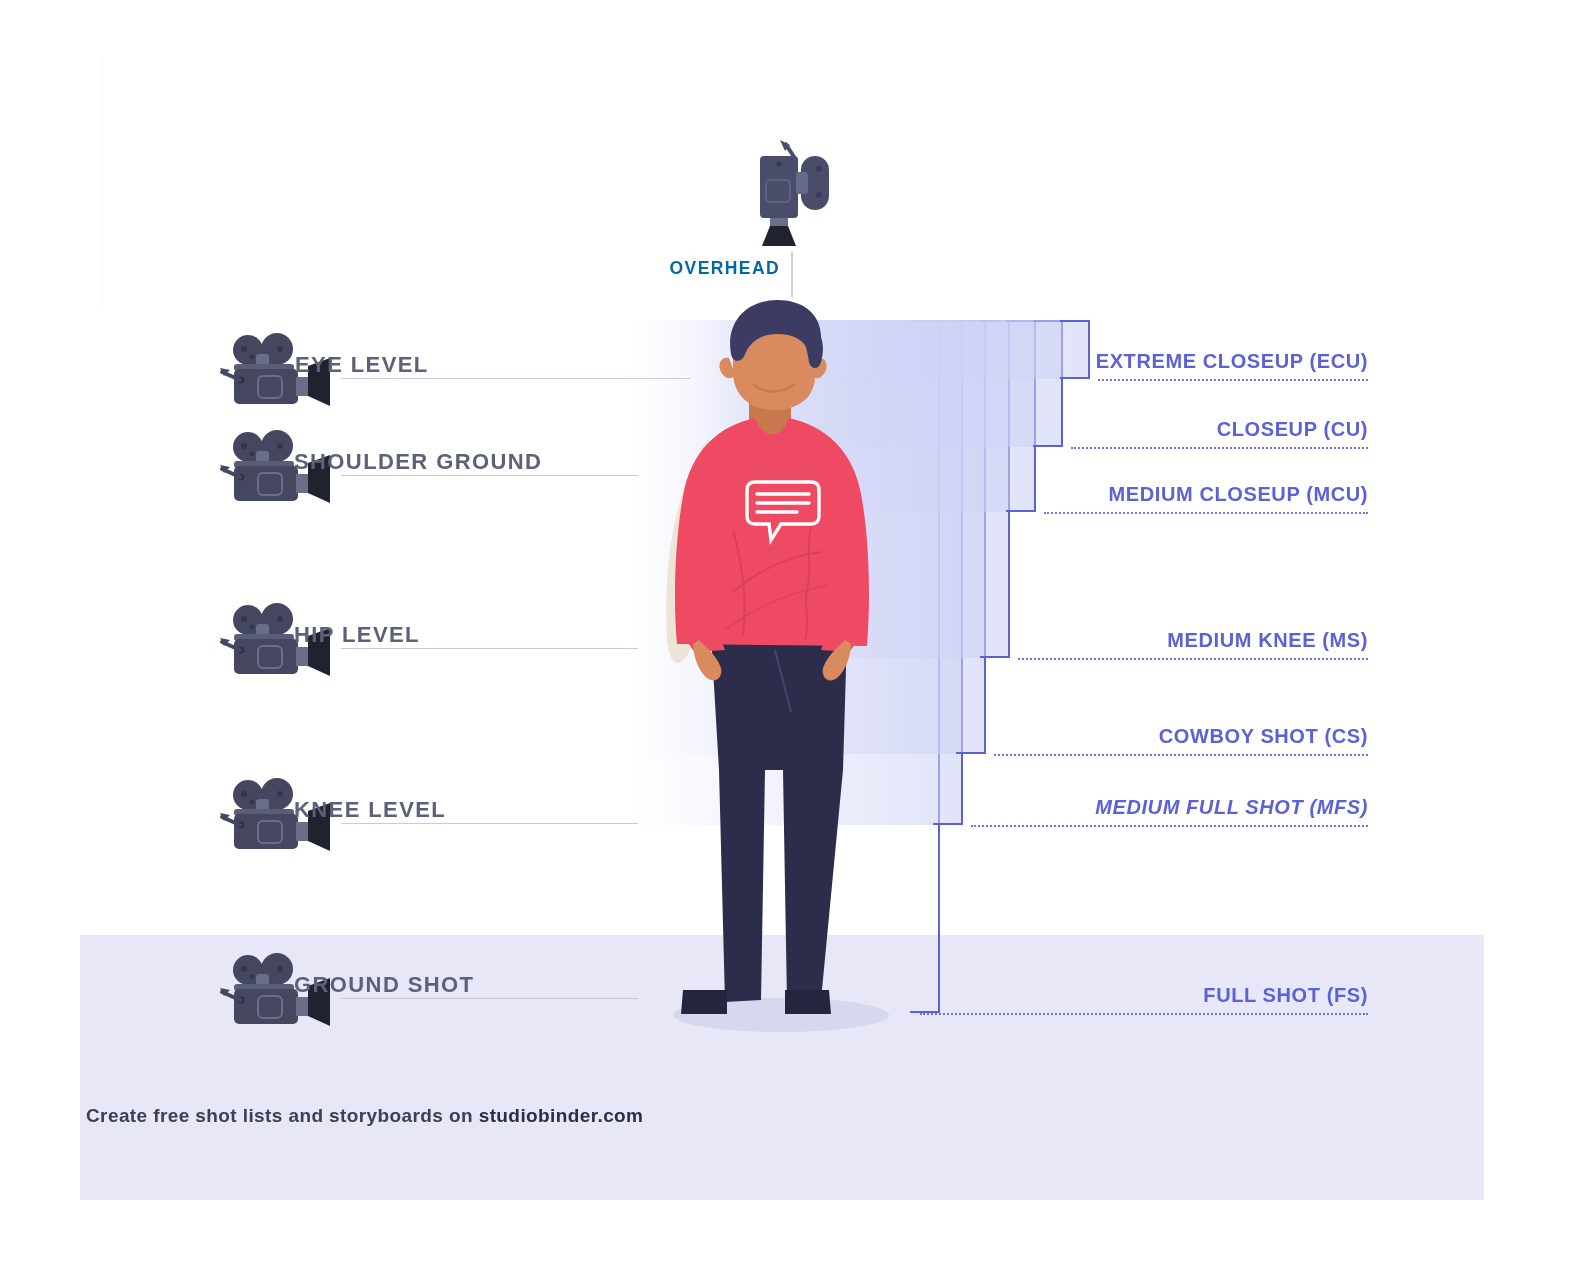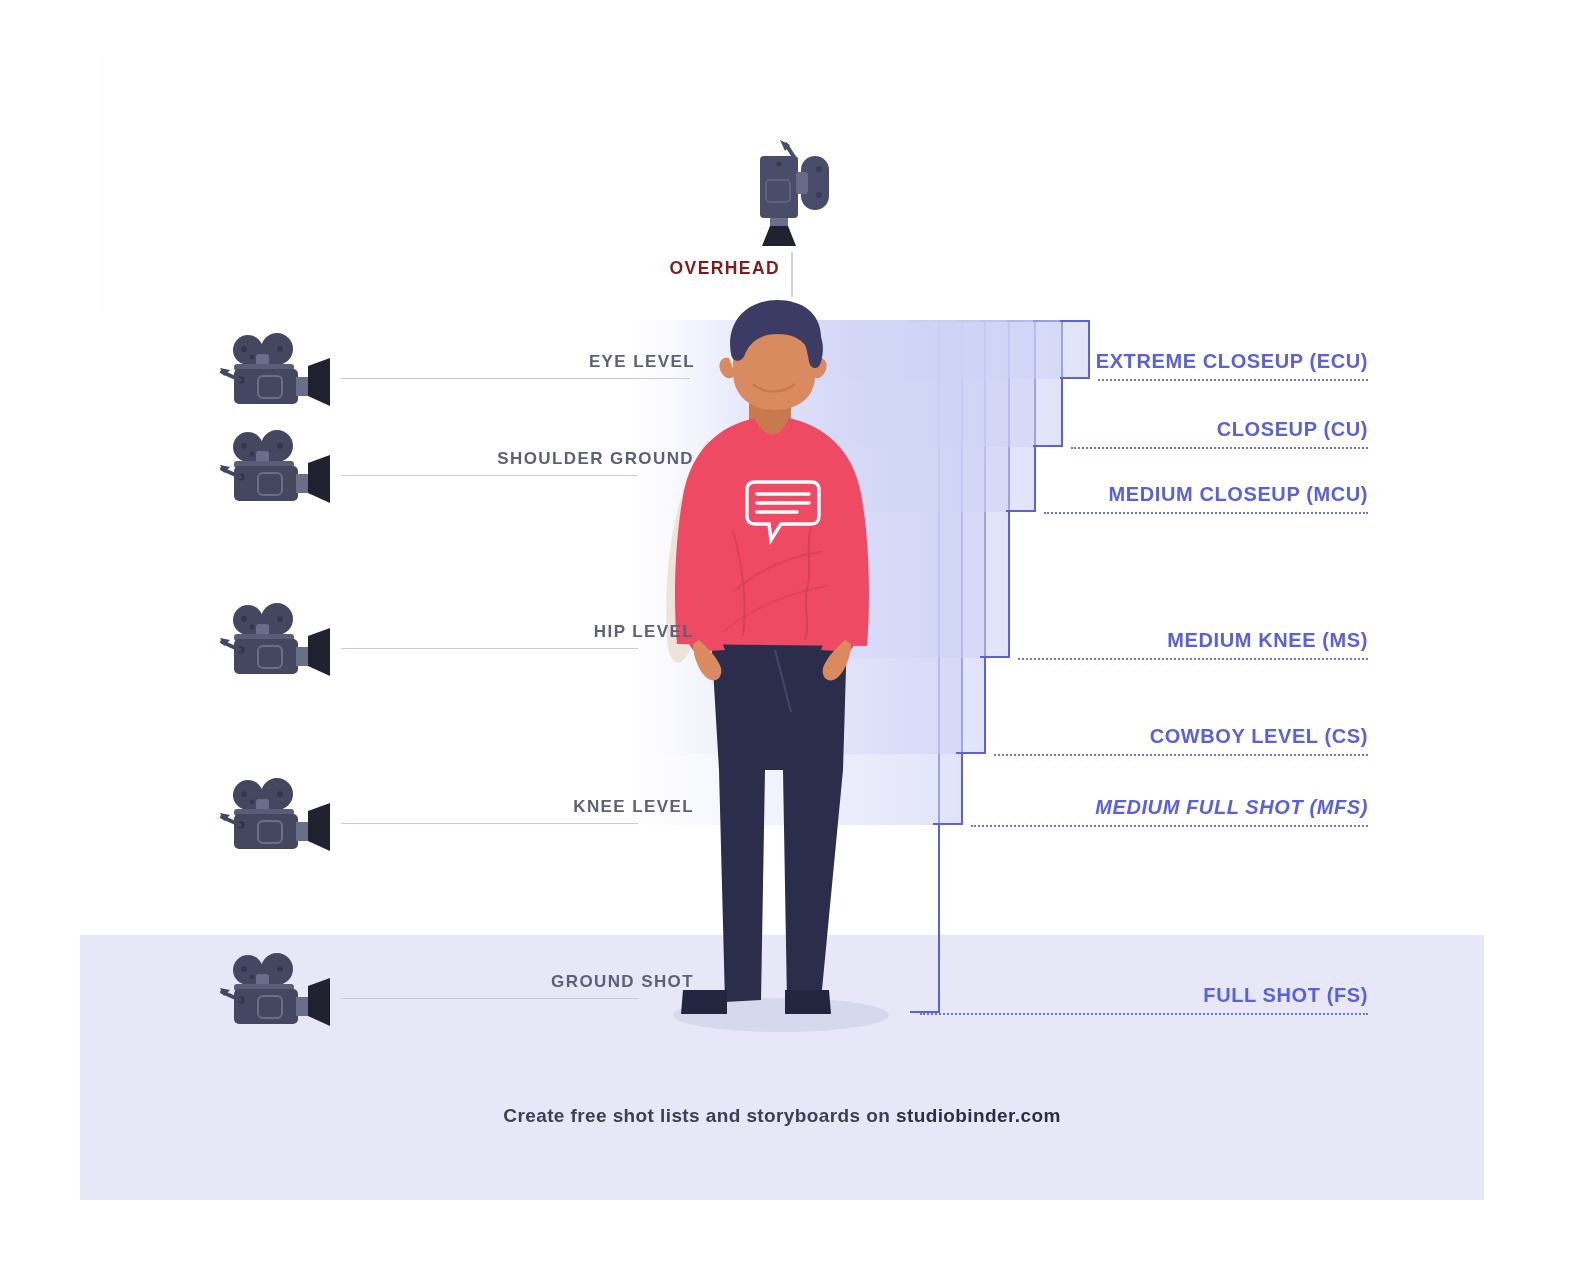--- a/index.html
+++ b/index.html
@@ -19,31 +19,31 @@
   .left-edge{
     position:absolute;left:101px;top:55px;width:5px;height:255px;
     background:linear-gradient(to right,#fcfcfe,#ffffff);
   }
 
   
   .cam-row{position:absolute;}
   .cam-icon{position:absolute;left:0;top:0;width:116px;height:80px;}
   .lvl-label{
     position:absolute;
-    font-size:17px;font-weight:600;letter-spacing:1.4px;
-    color:#5c6178;white-space:nowrap;text-align:right;
+    font-size:22px;font-weight:600;letter-spacing:1.4px;
+    color:#5c6178;white-space:nowrap;text-align:left;
   }
   .lvl-rule{position:absolute;height:1px;background:#c8cbe0;}
 
   
   .overhead-cam{position:absolute;left:752px;top:138px;width:96px;height:110px;}
   .overhead-label{
     position:absolute;left:620px;top:258px;width:160px;
     text-align:right;
-    font-size:17.5px;font-weight:600;letter-spacing:1.4px;color:#7f1d1d;
+    font-size:17.5px;font-weight:600;letter-spacing:1.4px;color:#0369a1;
     white-space:nowrap;
   }
   .overhead-tick{
     position:absolute;left:791px;top:252px;width:2px;height:45px;
     background:#cdd0e4;
   }
 
   
   .shot-frame{
     position:absolute;
@@ -67,22 +67,23 @@
     font-size:20px;font-weight:700;letter-spacing:0.6px;
     color:#5b61d6;white-space:nowrap;
   }
 
   
   .figure{position:absolute;left:615px;top:300px;width:330px;height:740px;}
 
   
   .footer-text{
     position:absolute;left:80px;top:1105px;width:1404px;
-    text-align:center;font-size:19px;color:#3b4055;font-weight:600;
+    text-align:left;font-size:19px;color:#3b4055;font-weight:600;
     letter-spacing:0.4px;
+    padding-left:6px;
   }
   .footer-text b{font-weight:800;color:#2b2f44;}
 </style>
 </head>
 <body>
 
 <div id="stage">
 
   <div class="ground-band"></div>
   <div class="left-edge"></div>
@@ -301,21 +302,21 @@
   <div id="labels-layer">
       <div class="dotline" style="left: 1098px; width: 270px; top: 379px;"></div>
       <div class="shot-label" style="left: 900px; width: 468px; top: 350px;">EXTREME CLOSEUP (ECU)</div>
       <div class="dotline" style="left: 1071px; width: 297px; top: 447px;"></div>
       <div class="shot-label" style="left: 900px; width: 468px; top: 418px;">CLOSEUP (CU)</div>
       <div class="dotline" style="left: 1044px; width: 324px; top: 512px;"></div>
       <div class="shot-label" style="left: 900px; width: 468px; top: 483px;">MEDIUM CLOSEUP (MCU)</div>
       <div class="dotline" style="left: 1018px; width: 350px; top: 658px;"></div>
       <div class="shot-label" style="left: 900px; width: 468px; top: 629px;">MEDIUM KNEE (MS)</div>
       <div class="dotline" style="left: 994px; width: 374px; top: 754px;"></div>
-      <div class="shot-label" style="left: 900px; width: 468px; top: 725px;">COWBOY LEVEL (CS)</div>
+      <div class="shot-label" style="left: 900px; width: 468px; top: 725px;">COWBOY SHOT (CS)</div>
       <div class="dotline" style="left: 971px; width: 397px; top: 825px;"></div>
       <div class="shot-label" style="left: 900px; width: 468px; top: 796px; font-style: italic;">MEDIUM FULL SHOT (MFS)</div>
       <div class="dotline" style="left: 920px; width: 448px; top: 1013px;"></div>
       <div class="shot-label" style="left: 900px; width: 468px; top: 984px;">FULL SHOT (FS)</div>
     </div>
 
   <div class="footer-text">
     <span>Create free shot lists and storyboards on </span><b>studiobinder.com</b>
   </div>
 

